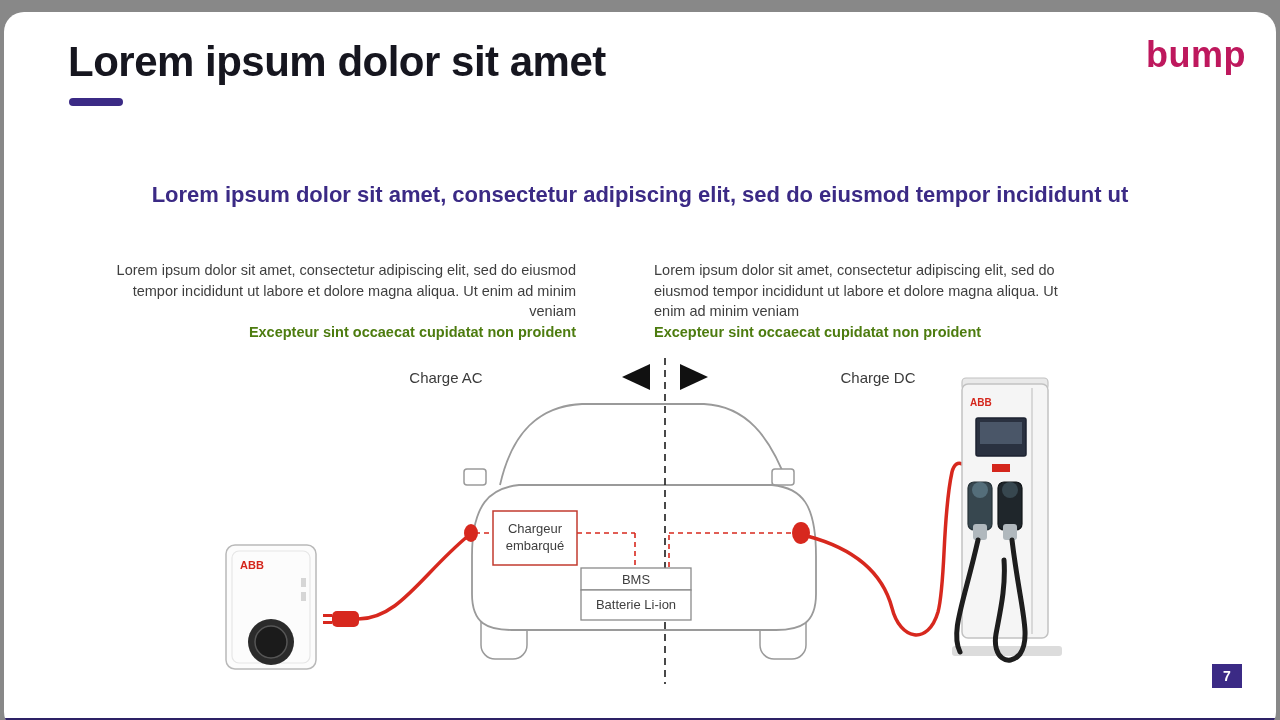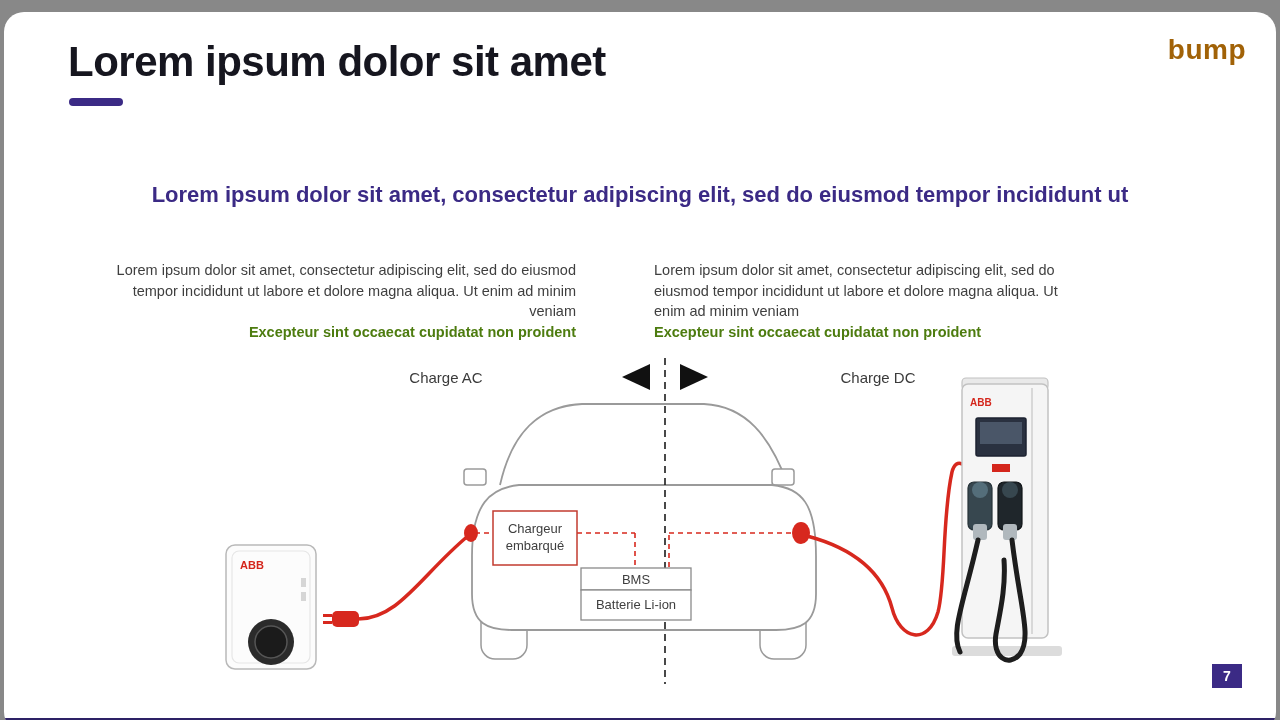--- a/index.html
+++ b/index.html
@@ -10,21 +10,21 @@
   .title {
     position:absolute; left:64px; top:26px; margin:0;
     font-size:42px; font-weight:800; letter-spacing:-0.5px; color:#16161f;
   }
   .title-underline {
     position:absolute; left:65px; top:86px; width:54px; height:8px;
     border-radius:4px; background:#3b2a85;
   }
   .logo {
     position:absolute; right:30px; top:22px; margin:0;
-    font-size:28px; font-weight:800; letter-spacing:0.5px; color:#a16207;
+    font-size:36px; font-weight:800; letter-spacing:0.5px; color:#be185d;
   }
   .subtitle {
     position:absolute; left:0; top:170px; width:100%; margin:0;
     text-align:center; font-size:22px; font-weight:700; color:#3b2a85;
   }
   .col { position:absolute; top:248px; font-size:14.5px; line-height:1.42; color:#3f3f3f; }
   .col p { margin:0; }
   .col p.emphasis { font-weight:700; color:#4d7c0f; }
   .col-left  { left:90px;  width:482px; text-align:right; }
   .col-right { left:650px; width:404px; text-align:left; }

